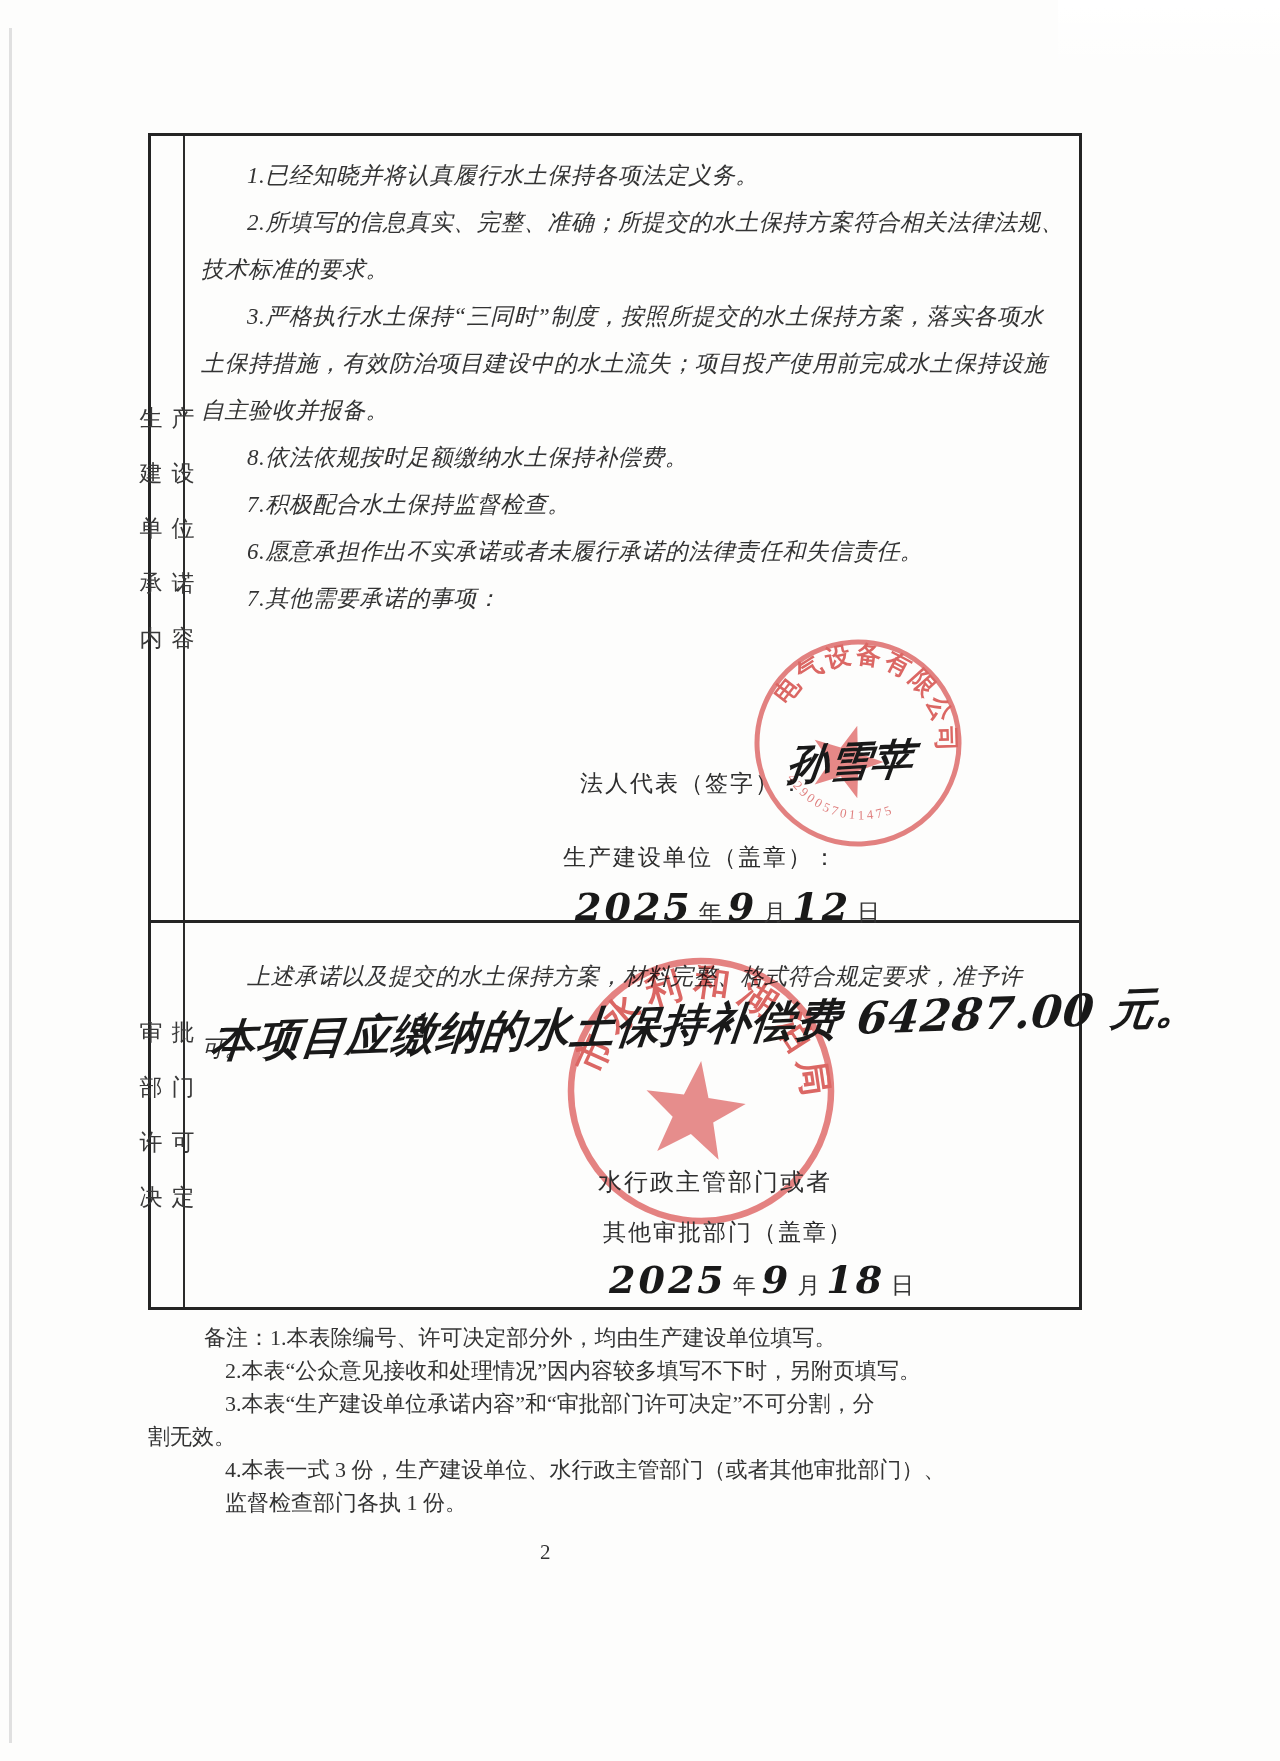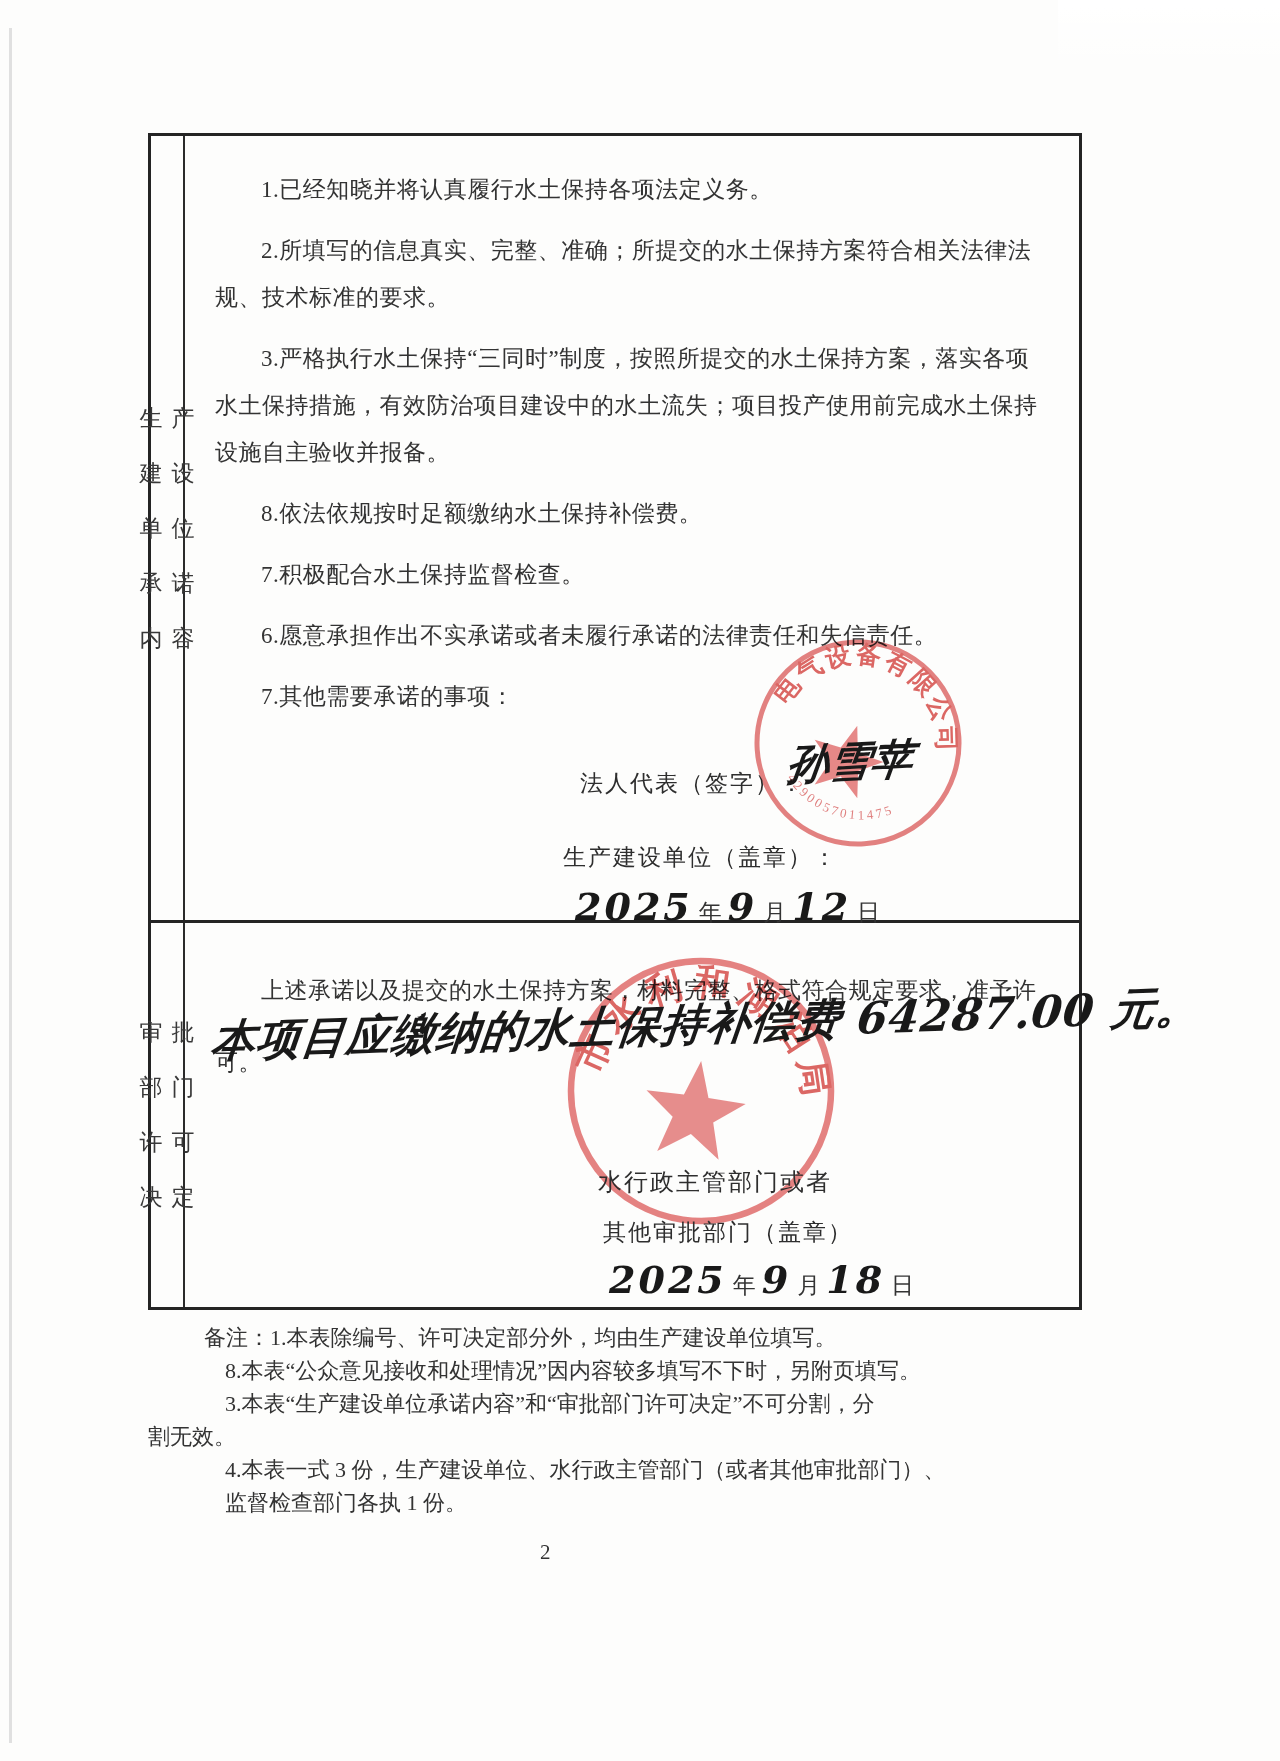--- a/index.html
+++ b/index.html
@@ -18,21 +18,21 @@
              border:3px solid #242424;box-sizing:border-box;}
   .row{display:flex;box-sizing:border-box;position:relative;}
   .row1{height:787px;border-bottom:3px solid #242424;}
   .row2{height:384px;}
   .label-cell{width:34px;border-right:2px solid #2a2a2a;display:flex;flex-direction:column;
               justify-content:center;align-items:center;box-sizing:border-box;}
   .label-cell span{display:block;font-size:23px;line-height:55px;letter-spacing:9px;
                    text-indent:9px;white-space:nowrap;color:#383838;}
   .content-cell{flex:1;padding:16px 14px 0 16px;font-size:23px;line-height:47px;
                 letter-spacing:.5px;color:#333;}
-  .content-cell p{margin:14px;text-indent:2em;}
+  .content-cell p{margin:0;text-indent:2em;font-style:italic;}
   .row2 .content-cell{line-height:72px;padding-top:18px;}
 
   
   .abs{position:absolute;white-space:nowrap;}
   .sig-label1{left:429px;top:632px;font-size:23px;letter-spacing:2px;}
   .sig-name{left:636px;top:598px;font-size:42px;z-index:6;}
   .sig-label2{left:412px;top:706px;font-size:23px;letter-spacing:2px;}
   .sig-date{left:424px;top:748px;font-size:24px;}
   .fee-note{left:60px;top:72px;font-size:44px;transform:rotate(-2deg) skewX(-8deg);
             letter-spacing:1px;z-index:6;}
@@ -148,21 +148,21 @@
       <path id="s2arc" d="M 42,152 A 103,103 0 0 1 248,152" fill="none"></path>
       <text font-size="36" letter-spacing="8" fill="#d9534f" font-weight="700">
         <textPath href="#s2arc" startOffset="50%" text-anchor="middle">市水利和湖泊局</textPath>
       </text>
       <polygon points="0,-34 8,-11 32.3,-10.5 13.2,4.2 20,27.5 0,13.6 -20,27.5 -13.2,4.2 -32.3,-10.5 -8,-11" transform="translate(141,168) scale(1.55)" fill="#e27070" opacity="0.9"></polygon>
     </g>
   </svg>
 
   <div class="notes">
     <div class="ml-a">备注：1.本表除编号、许可决定部分外，均由生产建设单位填写。</div>
-    <div class="ml-b">8.本表“公众意见接收和处理情况”因内容较多填写不下时，另附页填写。</div>
+    <div class="ml-b">2.本表“公众意见接收和处理情况”因内容较多填写不下时，另附页填写。</div>
     <div class="ml-b">3.本表“生产建设单位承诺内容”和“审批部门许可决定”不可分割，分</div>
     <div class="ml-c">割无效。</div>
     <div class="ml-b">4.本表一式 3 份，生产建设单位、水行政主管部门（或者其他审批部门）、</div>
     <div class="ml-b">监督检查部门各执 1 份。</div>
   </div>
 
   <div class="pagenum">2</div>
 
 </div>
 

